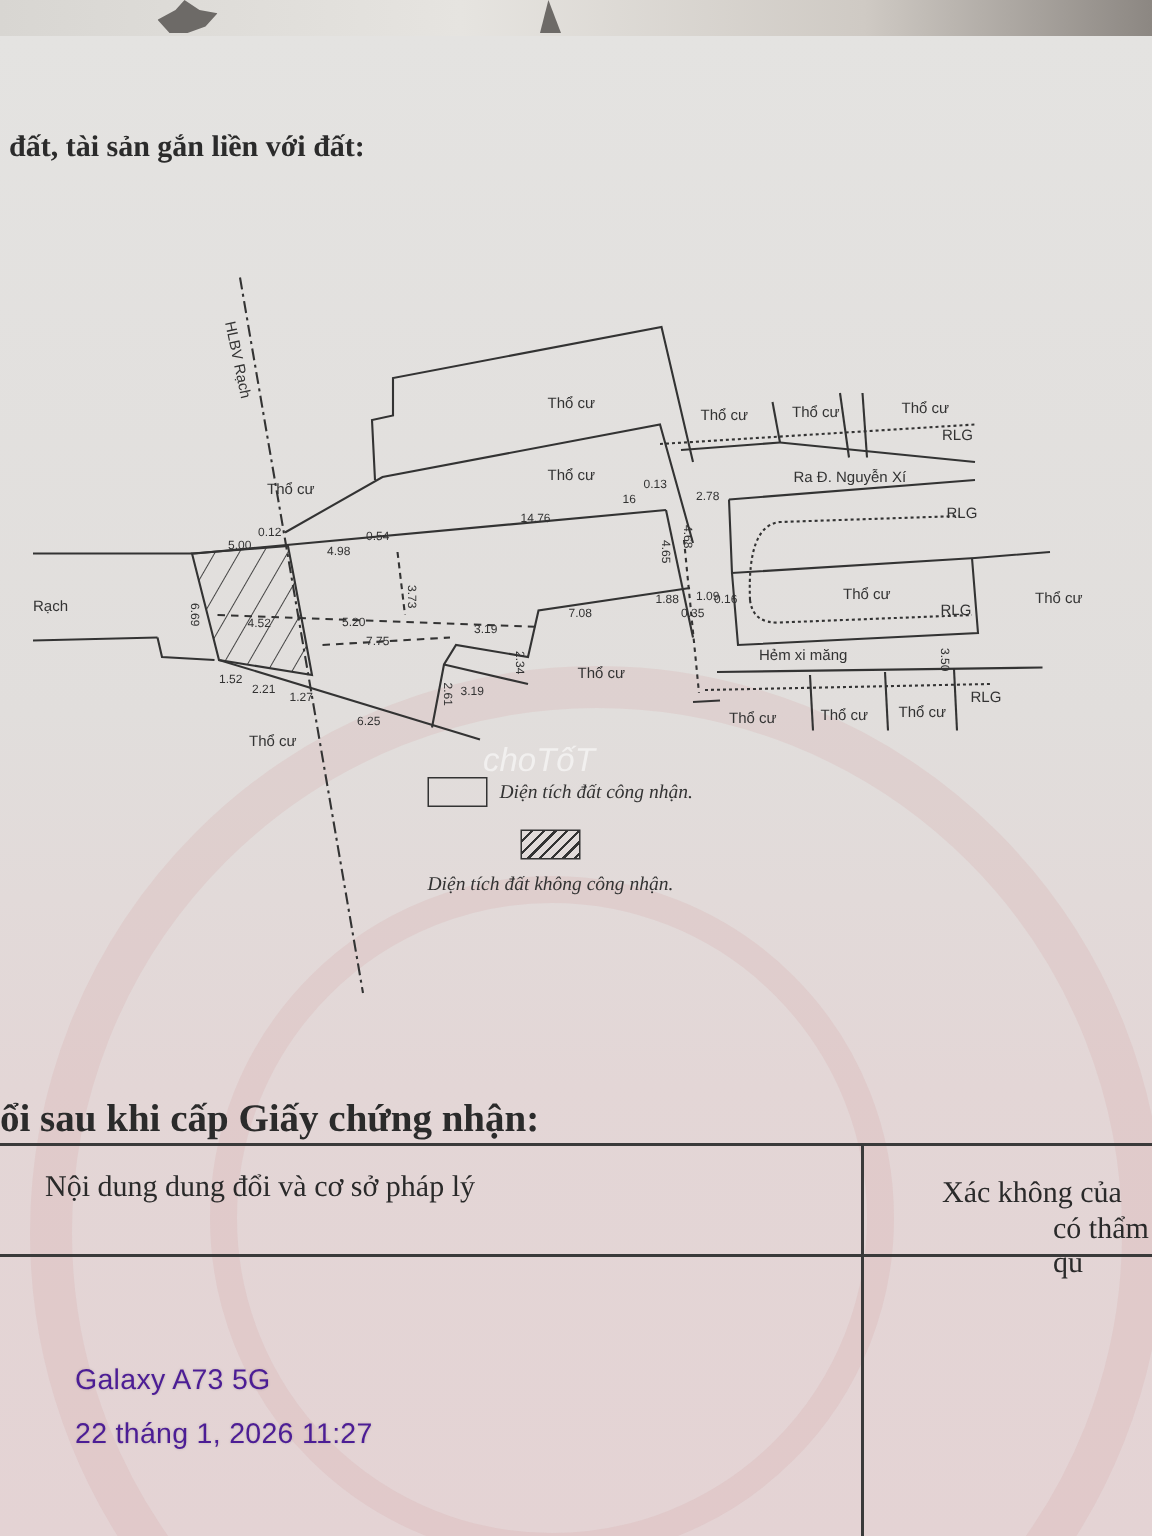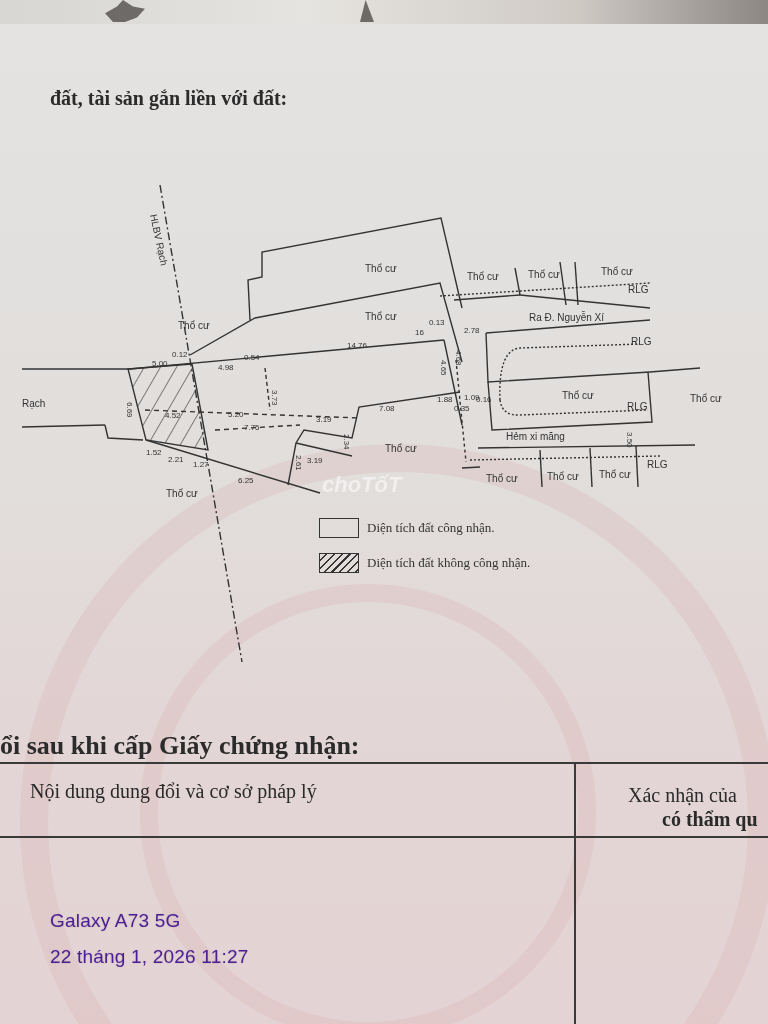--- a/index.html
+++ b/index.html
@@ -19,48 +19,48 @@
     position: absolute; left: 0; top: 24px; width: 768px; height: 1000px;
     background: linear-gradient(180deg, #e4e3e1 0%, #e1dedc 45%, #e3d6d6 70%, #e4d3d4 100%);
   }
   .watermark-circle {
     position: absolute; border-radius: 50%;
     border: 28px solid rgba(214,170,172,0.25);
   }
   .heading {
     position: absolute; font-weight: bold; color: #2b2b2b;
   }
-  .heading-top { left: 6px; top: 87px; font-size: 20px; margin-left: 44px; }
+  .heading-top { left: 6px; top: 87px; font-size: 20px; }
   .heading-changes { left: 0px; top: 731px; font-size: 26px; }
   .plan-svg { position: absolute; left: 0; top: 0; }
   .map-label {
     font-family: "Liberation Sans", sans-serif; font-size: 10px; fill: #333;
   }
   .dim { font-family: "Liberation Sans", sans-serif; font-size: 8px; fill: #333; }
   .legend-row {
-    position: absolute; left: 319px; display: flex; align-items: center; gap: 8px;
+    position: absolute; left: 285px; display: flex; align-items: center; gap: 8px; font-style: italic;
   }
   .legend-box {
     width: 40px; height: 20px; border: 1.5px solid #333; box-sizing: border-box;
   }
   .legend-box.hatched {
     background: repeating-linear-gradient(135deg, transparent 0 4px, #333 4px 5.5px);
   }
   .legend-text { font-size: 13px; color: #333; }
   .table-line { position: absolute; background: #3a3a3a; }
   .th-text { position: absolute; font-size: 20px; color: #2a2a2a; }
   .cell-divider { position: absolute; width: 2px; background: #3a3a3a; }
   .stamp {
     position: absolute; left: 50px; font-family: "Liberation Sans", sans-serif;
     font-size: 19px; color: #4c1d95; letter-spacing: 0.2px;
     text-shadow: 0 0 2px rgba(0,0,0,0.15);
   }
   .watermark-logo {
-    position: absolute; left: 322px; top: 472px;
-    font-family: "Liberation Sans", sans-serif; font-size: 22px; font-weight: bold;
+    position: absolute; left: 322px; top: 494px;
+    font-family: "Liberation Sans", sans-serif; font-size: 22px; font-weight: normal;
     color: rgba(255,255,255,0.55); font-style: italic;
   }
 </style>
 </head>
 <body>
 
 <div class="top-strip">
   <div class="clip-shape" style="left:105px; clip-path: polygon(20% 100%, 0 60%, 30% 30%, 45% 0, 70% 30%, 100% 40%, 80% 80%, 50% 100%);"></div>
   <div class="clip-shape" style="left:360px; width:14px; clip-path: polygon(0 100%, 40% 0, 100% 100%);"></div>
 </div>
@@ -172,28 +172,28 @@
   <text class="dim" x="344" y="434" transform="rotate(90 344 434)">2.34</text>
   <text class="dim" x="296" y="455" transform="rotate(90 296 455)">2.61</text>
 </svg>
 
 <div class="watermark-logo">choTốT</div>
 
 <div class="legend-row" style="top:518px;">
   <div class="legend-box"></div>
   <span class="legend-text">Diện tích đất công nhận.</span>
 </div>
-<div class="legend-row" style="top:553px;">
+<div class="legend-row" style="top:553px;flex-direction:column;">
   <div class="legend-box hatched"></div>
   <span class="legend-text">Diện tích đất không công nhận.</span>
 </div>
 
 <div class="heading heading-changes">ổi sau khi cấp Giấy chứng nhận:</div>
 
 <div class="table-line" style="left:0; top:762px; width:768px; height:2px;"></div>
 <div class="table-line" style="left:0; top:836px; width:768px; height:2px;"></div>
 <div class="cell-divider" style="left:574px; top:762px; height:262px;"></div>
 <div class="th-text" style="left:30px; top:780px;">Nội dung dung đổi và cơ sở pháp lý</div>
-<div class="th-text" style="left:628px; top:784px;">Xác nhận của</div>
-<div class="th-text" style="left:662px; top:808px;font-weight:bold;">có thẩm qu</div>
+<div class="th-text" style="left:628px; top:784px;">Xác không của</div>
+<div class="th-text" style="left:702px; top:808px;">có thẩm qu</div>
 
 <div class="stamp" style="top:910px;">Galaxy A73 5G</div>
 <div class="stamp" style="top:946px;">22 tháng 1, 2026 11:27</div>
 
 </body></html>

